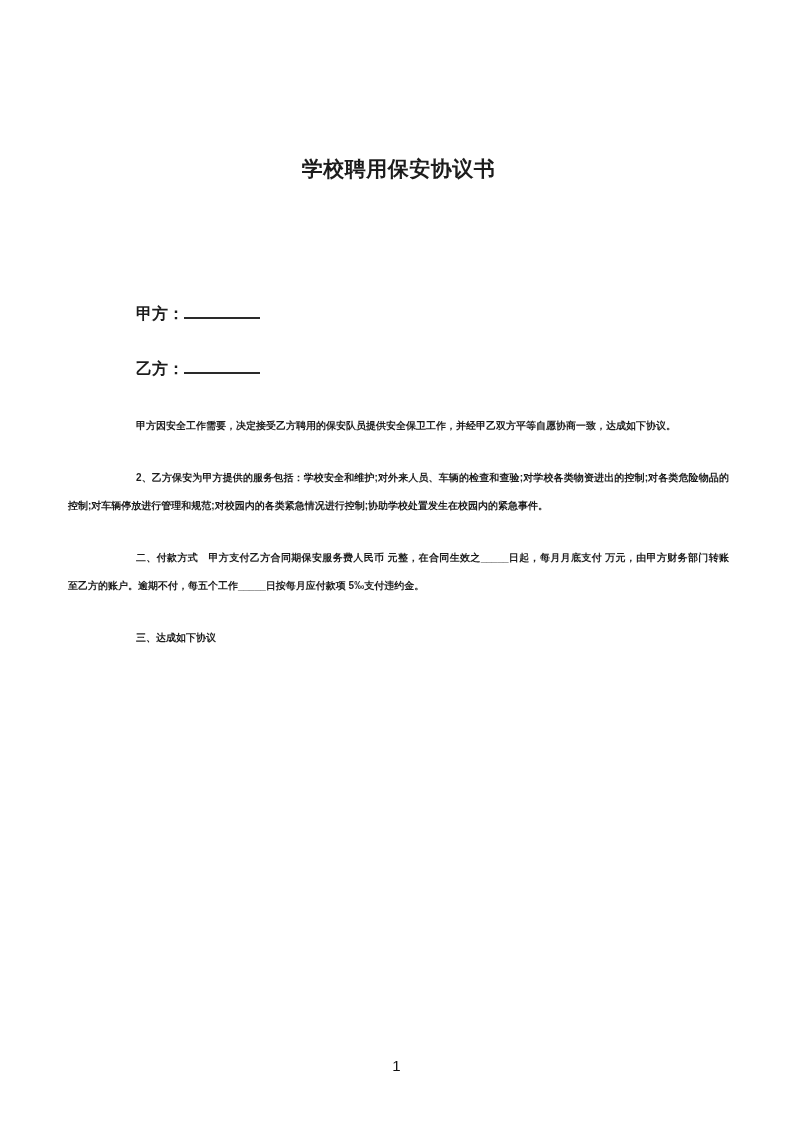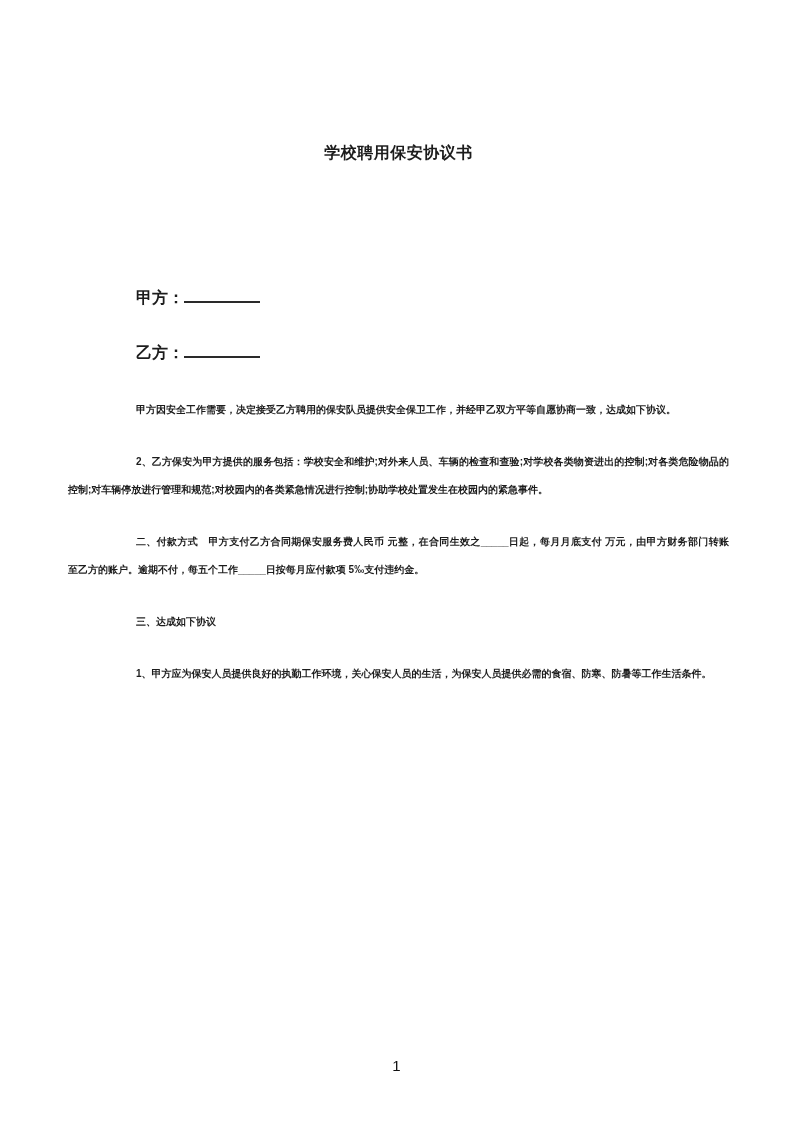--- a/index.html
+++ b/index.html
@@ -14,24 +14,24 @@
     margin: 0 auto;
     background: #ffffff;
     color: #1c1c1c;
     font-family: "Liberation Sans", "DejaVu Sans", sans-serif;
     font-weight: 600;
     overflow: hidden;
     box-sizing: border-box;
     padding: 0 64px 0 68px;
   }
   .title {
-    margin: 0;
+    margin: 16px;
     padding-top: 138px;
     text-align: center;
-    font-size: 16px;
+    font-size: 21px;
     font-weight: 700;
     line-height: 30px;
     letter-spacing: 0.5px;
   }
   .party-line {
     font-size: 16px;
     line-height: 28px;
     padding-left: 68px;
     white-space: nowrap;
   }
@@ -85,18 +85,17 @@
   <p class="para first-body">甲方因安全工作需要，决定接受乙方聘用的保安队员提供安全保卫工作，并经甲乙双方平等自愿协商一致，达成如下协议。</p>
 
 
 
   <p class="para">2、乙方保安为甲方提供的服务包括：学校安全和维护;对外来人员、车辆的检查和查验;对学校各类物资进出的控制;对各类危险物品的控制;对车辆停放进行管理和规范;对校园内的各类紧急情况进行控制;协助学校处置发生在校园内的紧急事件。</p>
 
   <p class="para">二、付款方式　甲方支付乙方合同期保安服务费人民币 元整，在合同生效之_____日起，每月月底支付 万元，由甲方财务部门转账　至乙方的账户。逾期不付，每五个工作_____日按每月应付款项 5‰支付违约金。</p>
 
   <p class="para">三、达成如下协议</p>
 
-  <p class="para">1、甲方应为保安人员提供良好的执勤工作环境，关心保安人员的生活，为保安人员提供必需的食宿、防寒、防暑等工作生活条件。</p>
 
 
   <div class="footer">1</div>
 
 </div>
 
 </body></html>

